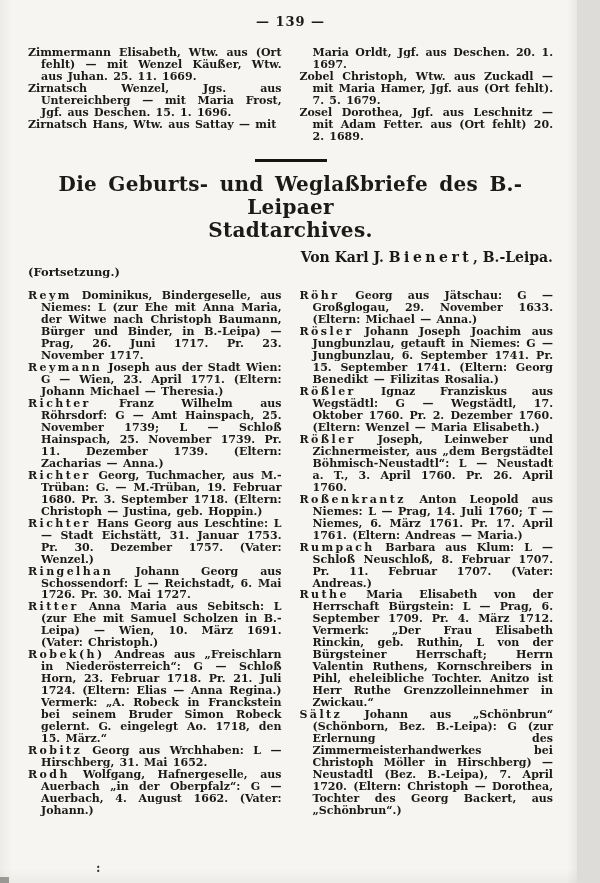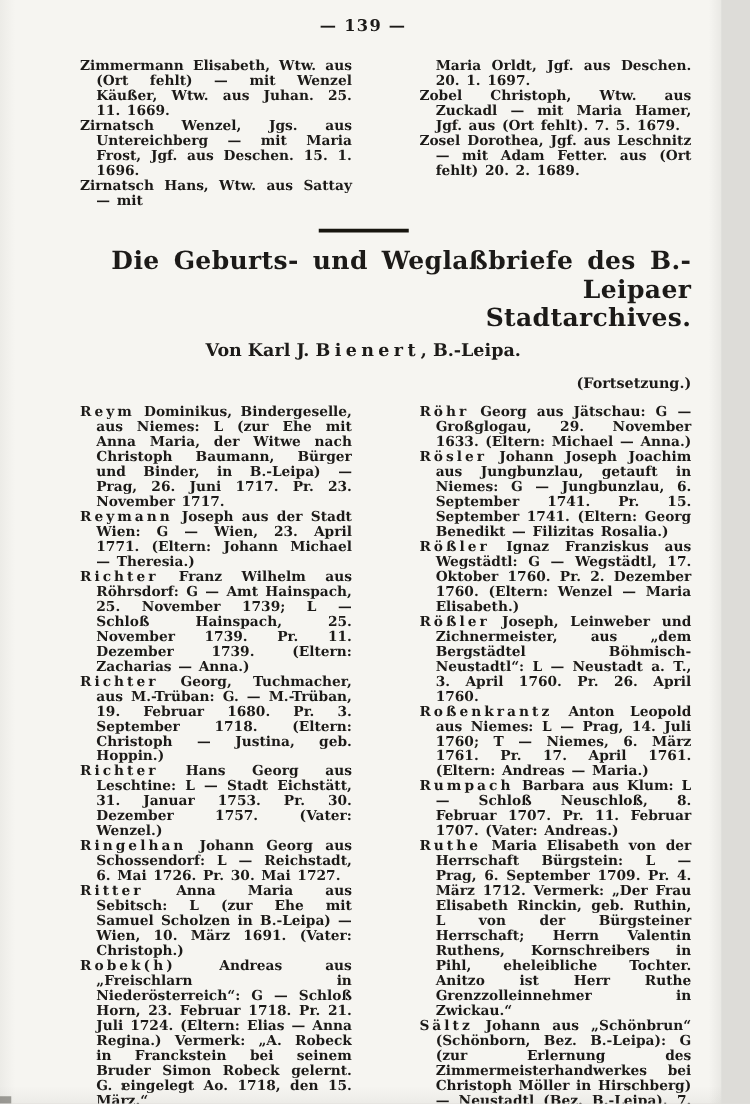--- a/index.html
+++ b/index.html
@@ -26,48 +26,47 @@
   .cols{display:flex;gap:18px;}
   .col{flex:1 1 0;min-width:0;}
   .entry{
     font-size:11px;
     line-height:1.09;
     font-weight:bold;
     text-align:justify;
     word-spacing:1.5px;
     padding-left:13px;
     text-indent:-13px;
-    margin-left:36px;
   }
   .entry.continuation{padding-left:13px;text-indent:0;}
   .sperrname{letter-spacing:.22em;padding-right:.05em;}
   .divider{
     width:72px;height:3px;background:#17150f;
     margin:16px auto 11px auto;
   }
   .title{
-    text-align:right;
+    text-align:center;
     font-size:20px;
     line-height:1.15;
     font-weight:bold;
     word-spacing:4px;
     letter-spacing:.3px;
   }
   .byline{
-    text-align:center;
+    text-align:right;
     font-size:14px;
     font-weight:bold;
     margin-top:7px;
   }
   .byline .sperrname{letter-spacing:.25em;}
   .continuation-note{
-    text-align:right;
+    text-align:left;
     font-size:11.5px;
     font-weight:bold;
-    margin-top:10px;
+    margin-top:0;
   }
   .main-cols{margin-top:11px;}
   .artifact-colon{
     position:absolute;left:96px;bottom:8px;
     font-size:12px;font-weight:bold;color:#3a3833;
   }
   .corner-mark{
     position:absolute;left:0;bottom:0;width:9px;height:6px;
     background:#5a5852;opacity:.55;
   }

